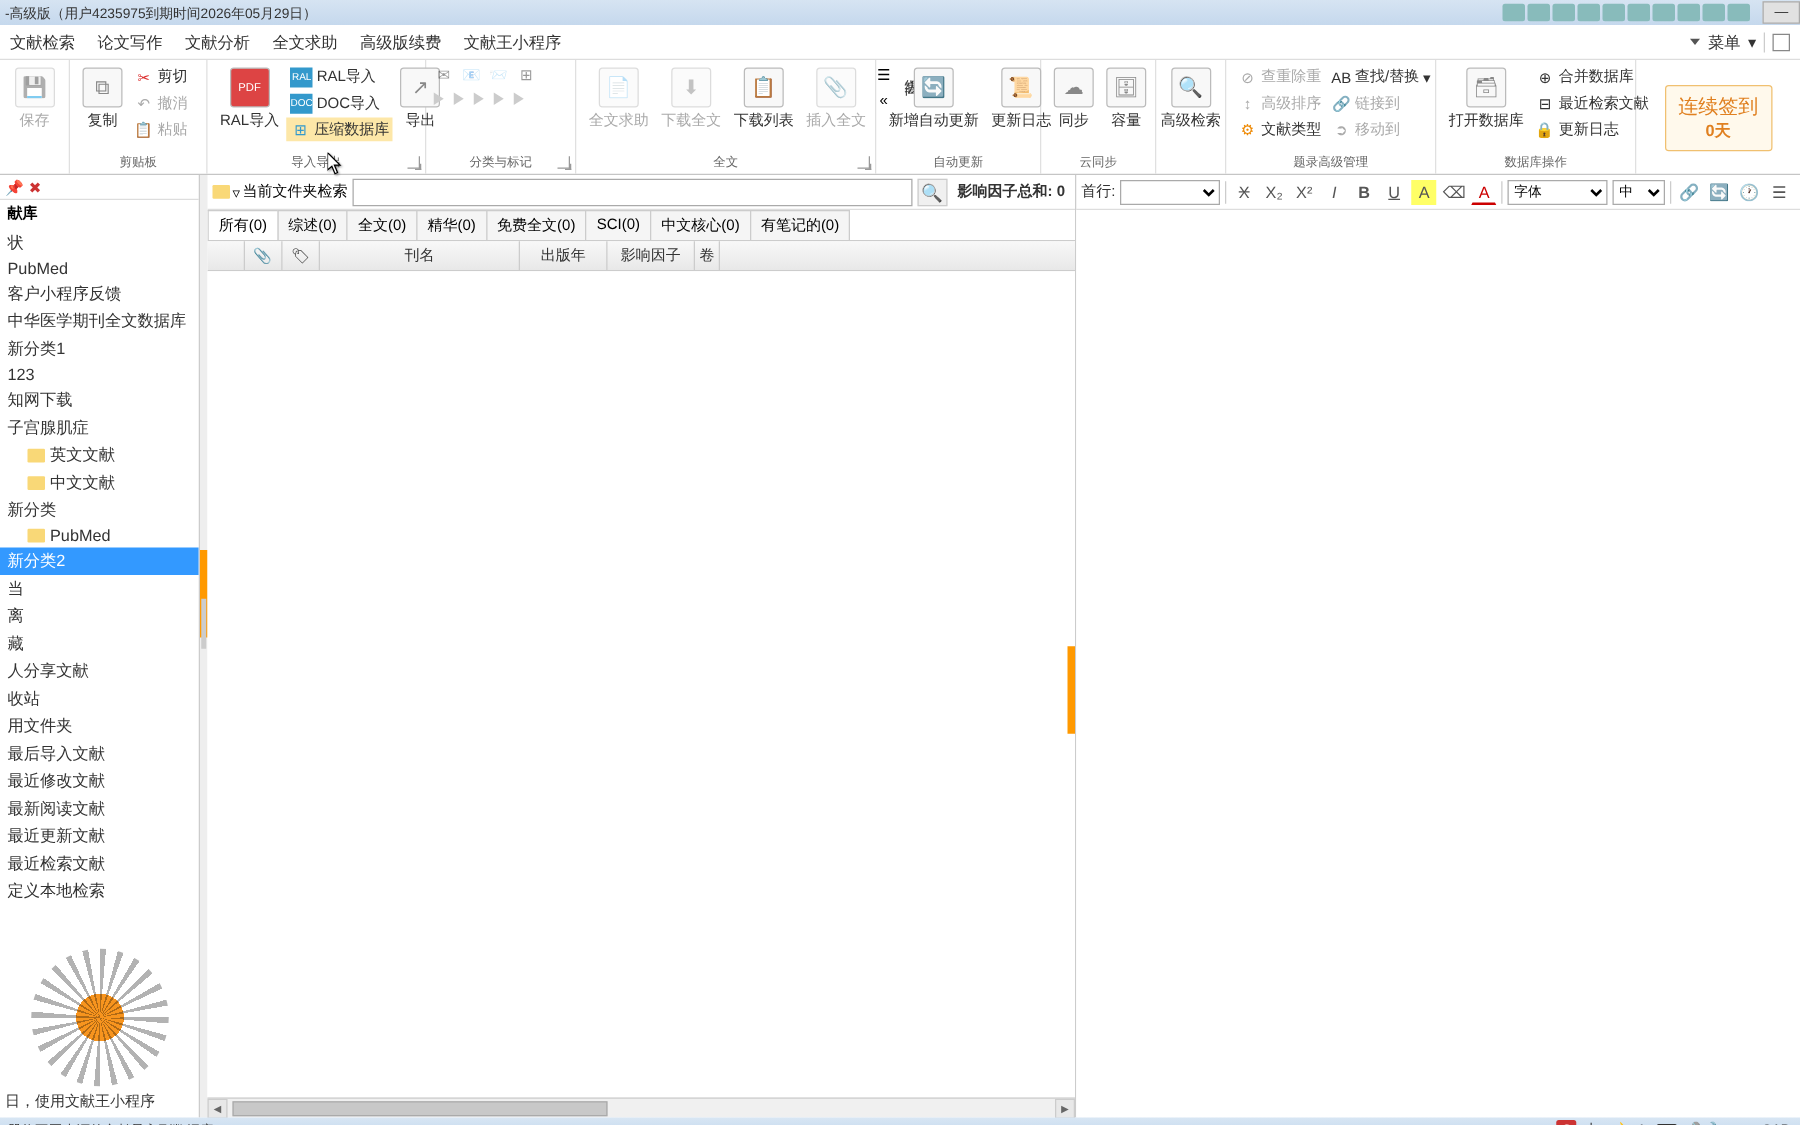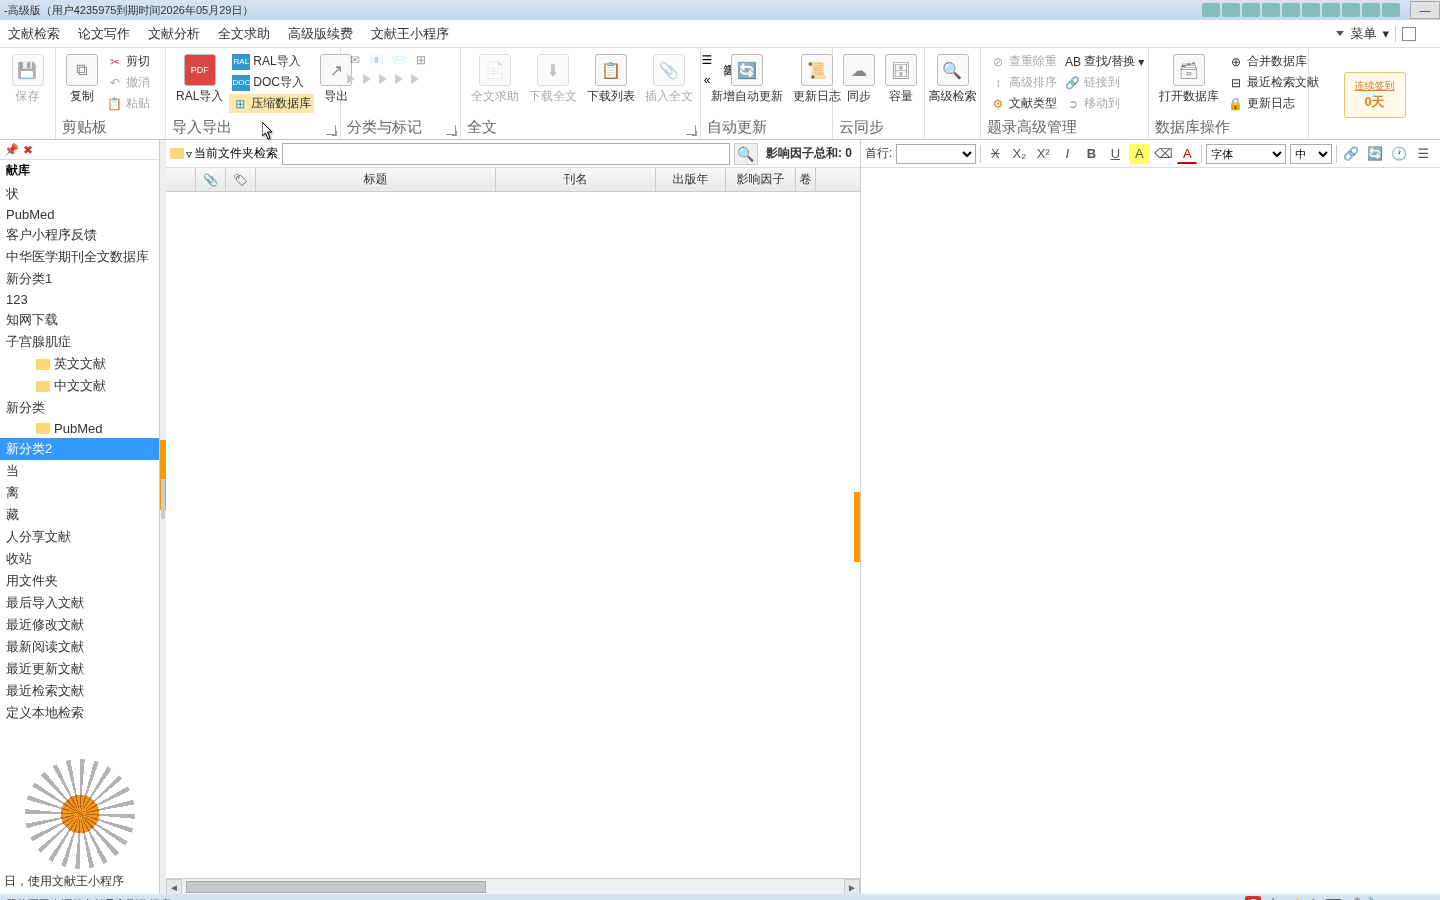--- a/index.html
+++ b/index.html
@@ -5,26 +5,26 @@
 * { margin: 0; padding: 0; box-sizing: border-box; font-family: "Microsoft YaHei", Arial, sans-serif; }
 body { width: 1440px; height: 900px; overflow: hidden; background: #fff; font-size: 12px; }
 
 .titlebar { height: 20px; background: linear-gradient(to bottom, #d6e4f2, #c5d8ed); display: flex; align-items: center; padding: 0 4px; font-size: 11px; color: #333; position: relative; }
 .titlebar-taskicons { position: absolute; right: 40px; display: flex; gap: 2px; }
 .titlebar-taskicons span { width: 18px; height: 14px; background: #8bb; border-radius: 2px; }
 .win-btn { position: absolute; right: 0; width: 30px; height: 18px; background: #e1e1e1; border: 1px solid #aaa; display: flex; align-items: center; justify-content: center; }
 
 .menubar { height: 28px; background: #fff; display: flex; align-items: center; padding: 0 8px; gap: 18px; border-bottom: 1px solid #ddd; position: relative; }
 .menubar span { color: #333; cursor: pointer; font-size: 13px; }
-.menubar .right { position: absolute; right: 24px; display: flex; align-items: center; gap: 6px; }
+.menubar .right { position: absolute; right: 8px; display: flex; align-items: center; gap: 6px; }
 .menu-arrow { width: 0; height: 0; border-left: 4px solid transparent; border-right: 4px solid transparent; border-top: 5px solid #555; }
 
 .ribbon { height: 92px; background: #fff; border-bottom: 1px solid #c5c5c5; display: flex; }
 .ribbon-group { border-right: 1px solid #e0e0e0; padding: 4px 6px 2px; display: flex; flex-direction: column; justify-content: space-between; position: relative; }
-.ribbon-group-label { font-size: 15px; color: #666; margin-top: 4px; }
+.ribbon-group-label { text-align: center; font-size: 10px; color: #666; margin-top: 4px; }
 .ribbon-dlg { position: absolute; right: 4px; bottom: 4px; width: 10px; height: 10px; border: 1px solid #999; border-top: none; border-left: none; cursor: pointer; }
 .ribbon-dlg::after { content: ''; position: absolute; right: -2px; bottom: -2px; width: 4px; height: 4px; border-right: 1px solid #999; border-bottom: 1px solid #999; }
 
 .big-btn { display: flex; flex-direction: column; align-items: center; gap: 2px; cursor: pointer; padding: 2px 4px; }
 .big-icon { width: 32px; height: 32px; border: 1px solid #bbb; border-radius: 3px; background: #f8f8f8; display: flex; align-items: center; justify-content: center; font-size: 16px; color: #888; }
 .big-btn-label { font-size: 12px; color: #333; white-space: nowrap; }
 .big-btn.disabled .big-btn-label { color: #aaa; }
 .big-btn.disabled .big-icon { opacity: 0.5; }
 
 .small-btn { display: flex; align-items: center; gap: 3px; cursor: pointer; padding: 1px 3px; font-size: 12px; color: #333; white-space: nowrap; }
@@ -37,21 +37,21 @@
 .play-icon { width: 0; height: 0; border-top: 5px solid transparent; border-bottom: 5px solid transparent; border-left: 8px solid #ccc; }
 
 .content { display: flex; height: 754px; }
 
 .left-panel { width: 160px; border-right: 1px solid #ccc; display: flex; flex-direction: column; background: #fff; position: relative; }
 .left-header { height: 20px; display: flex; align-items: center; padding: 0 4px; gap: 4px; border-bottom: 1px solid #ddd; }
 .left-header span { cursor: pointer; }
 .tree { flex: 1; overflow: auto; padding: 2px 0; font-size: 13px; }
 .tree-item { padding: 2px 6px; cursor: pointer; display: flex; align-items: center; gap: 4px; color: #333; }
 .tree-item.selected { background: #3399ff; color: #fff; }
-.tree-item.indent { padding-left: 36px; }
+.tree-item.indent { padding-left: 22px; }
 .folder-ico { width: 14px; height: 11px; background: #f9d877; border-radius: 1px; display: inline-block; }
 .qr-block { padding: 8px; text-align: center; }
 .qr-img { width: 90px; height: 90px; margin: 0 auto; background: radial-gradient(circle, #f7941e 30%, #fff 30%); border-radius: 50%; position: relative; }
 .qr-img::before { content:''; position:absolute; inset:-10px; background: repeating-conic-gradient(#000 0 5deg, transparent 5deg 15deg); border-radius:50%; opacity:0.3; }
 .qr-text { font-size: 12px; color: #333; margin-top: 6px; }
 
 .splitter-v { width: 6px; background: #eee; cursor: col-resize; position: relative; }
 .splitter-v::after { content:''; position:absolute; left:1px; top:45%; width:4px; height:40px; background:#ccc; }
 .orange-handle { position: absolute; width: 6px; height: 70px; background: #ff9900; left: 0; top: 300px; }
 
@@ -86,21 +86,21 @@
 
 .statusbar { height: 20px; background: linear-gradient(#d8e6f4,#bcd3ea); display: flex; align-items: center; padding: 0 6px; font-size: 11px; color: #333; position: relative; }
 .statusbar .right { position: absolute; right: 8px; display: flex; align-items: center; gap: 8px; }
 .status-icons { display: flex; gap: 4px; }
 .status-icons span { width: 16px; height: 16px; display: inline-flex; align-items: center; justify-content: center; font-size: 12px; }
 
 .cursor { position: absolute; left: 262px; top: 122px; width: 12px; height: 18px; pointer-events: none; z-index: 9999; }
 .cursor svg { filter: drop-shadow(1px 1px 1px rgba(0,0,0,0.4)); }
 
 .promo-box { border: 1px solid #f0c070; background: #fff9ec; padding: 6px 10px; text-align: center; border-radius: 3px; }
-.promo-top { font-size: 10px; color: #e08020; text-decoration: underline; }
+.promo-top { font-size: 16px; color: #e08020; }
 .promo-mid { font-size: 13px; color: #e08020; font-weight: bold; }
 </style>
 </head>
 <body>
 
 <div class="titlebar">
   <span>-高级版（用户4235975到期时间2026年05月29日）</span>
   <div class="titlebar-taskicons">
     <span></span>
       <span></span>
@@ -454,25 +454,34 @@
         <span>当前文件夹检索</span>
       </span>
       <input class="search-input" style="">
       <div class="search-btn">
           <span>🔍</span>
         </div>
       <div class="if-sum">
         <b>影响因子总和:</b> <b>0</b>
       </div>
     </div>
+    <div class="filter-tabs" id="filter-tabs">
+        <div class="filter-tab active">所有(0)</div>
+        <div class="filter-tab">综述(0)</div>
+        <div class="filter-tab">全文(0)</div>
+        <div class="filter-tab">精华(0)</div>
+        <div class="filter-tab">免费全文(0)</div>
+        <div class="filter-tab">SCI(0)</div>
+        <div class="filter-tab">中文核心(0)</div>
+        <div class="filter-tab">有笔记的(0)</div>
+      </div>
     <div class="grid-header" id="grid-header">
         <div class="grid-col" style="width: 30px;"></div>
         <div class="grid-col" style="width: 30px;">📎</div>
         <div class="grid-col" style="width: 30px;">🏷</div>
-        <div class="grid-col" style="width: 240px;">标题</div>
         <div class="grid-col" style="width: 160px;">刊名</div>
         <div class="grid-col" style="width: 70px;">出版年</div>
         <div class="grid-col" style="width: 70px;">影响因子</div>
         <div class="grid-col" style="width: 20px;">卷</div>
       </div>
     <div class="grid-body">
       <div class="orange-handle" style="left:auto;right:0"></div>
     </div>
     <div class="grid-scroll">
       <div class="grid-scroll-arrow" style="left:0">◄</div>

